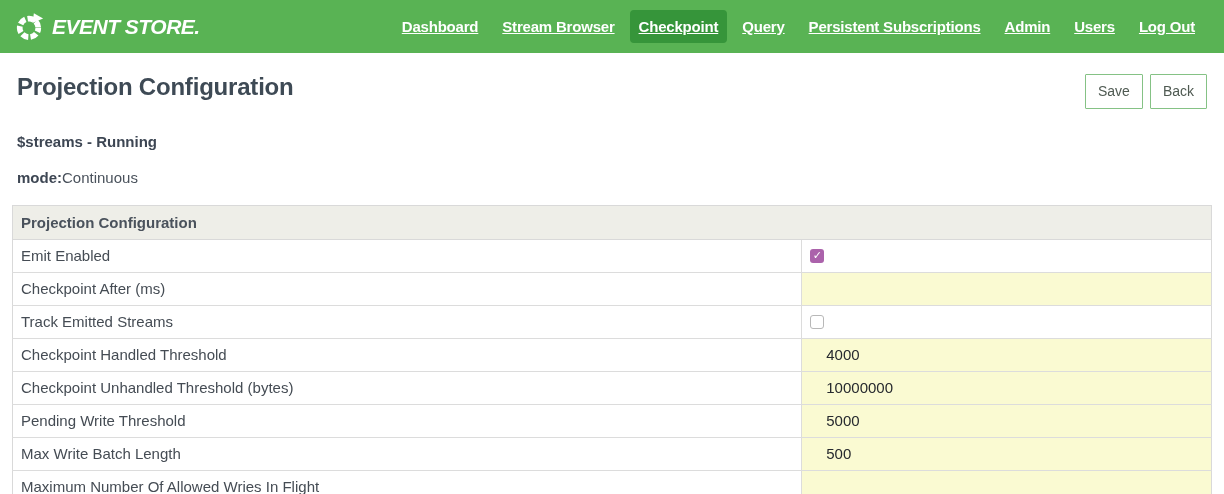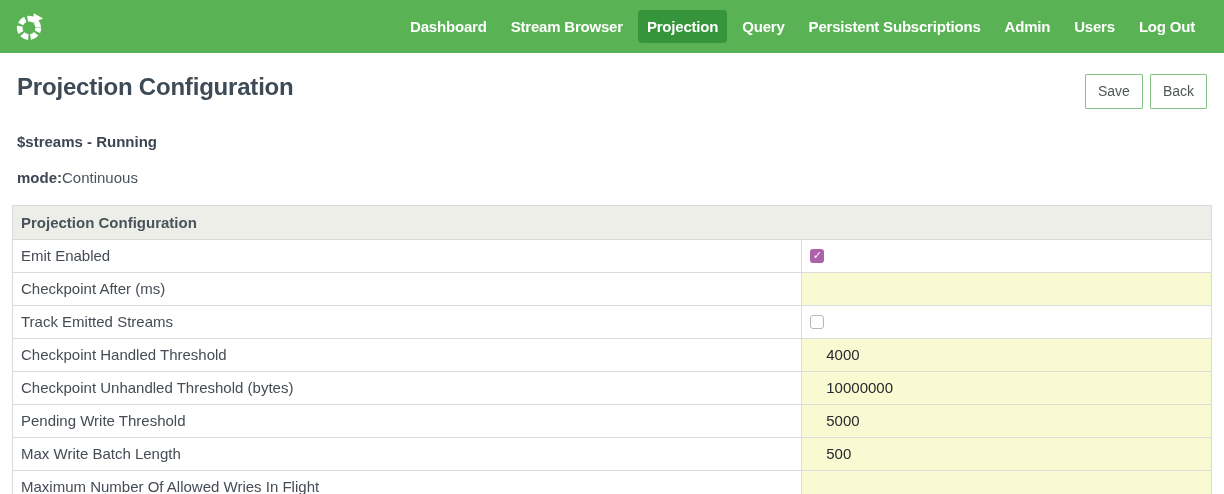--- a/index.html
+++ b/index.html
@@ -14,21 +14,21 @@
   }
   .brand { display: flex; align-items: center; gap: 8px; }
   .brand-icon { display: inline-flex; }
   .brand-text {
     color: #fff; font-size: 21px; font-weight: bold; font-style: italic;
     letter-spacing: -0.5px; white-space: nowrap;
   }
   .nav-items { display: flex; align-items: center; gap: 6px; list-style: none; }
   .nav-item {
     color: #fff; font-size: 15px; font-weight: bold; letter-spacing: -0.2px;
-    padding: 8px 9px; border-radius: 4px; cursor: pointer; white-space: nowrap;
+    padding: 8px 9px; border-radius: 4px; cursor: pointer; white-space: nowrap; text-decoration: underline;
   }
   .nav-item.active { background: #36953a; }
 
   
   .main { padding: 0 12px; }
   .page-head {
     display: flex; align-items: flex-start; justify-content: space-between;
     margin-top: 20px; padding: 0 5px 0 5px;
   }
   .page-title { font-size: 24px; font-weight: bold; color: #3e4a55; letter-spacing: -0.2px; }
@@ -74,25 +74,26 @@
 <body>
 
 <header class="navbar">
   <div class="brand">
     <span class="brand-icon">
       <svg width="30" height="30" viewBox="0 0 34 34">
         <circle cx="17" cy="18" r="10.5" fill="none" stroke="#ffffff" stroke-width="6.5" stroke-dasharray="7.5 2.6" stroke-dashoffset="3"></circle>
         <polygon points="22.5,1.5 33,7.5 21,12.5" fill="#ffffff"></polygon>
       </svg>
     </span>
+    <span class="brand-text">EVENT STORE.</span>
   </div>
   <ul class="nav-items">
       <li class="nav-item">Dashboard</li>
       <li class="nav-item">Stream Browser</li>
-      <li class="nav-item active">Projection</li>
+      <li class="nav-item active">Checkpoint</li>
       <li class="nav-item">Query</li>
       <li class="nav-item">Persistent Subscriptions</li>
       <li class="nav-item">Admin</li>
       <li class="nav-item">Users</li>
       <li class="nav-item">Log Out</li>
     </ul>
 </header>
 
 <main class="main">
   <div class="page-head">

